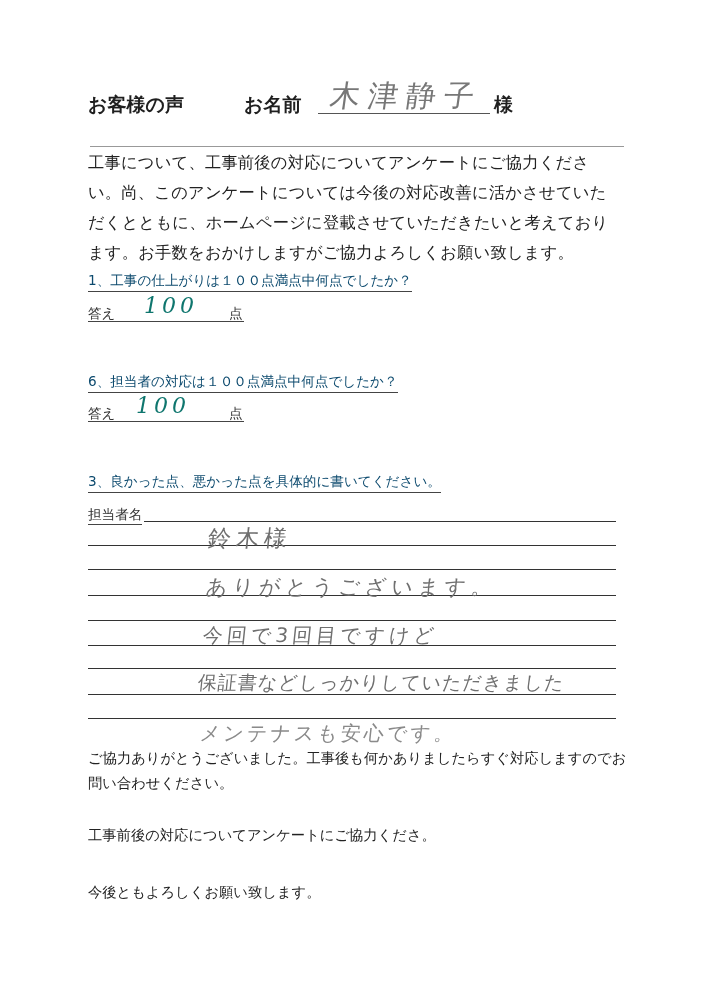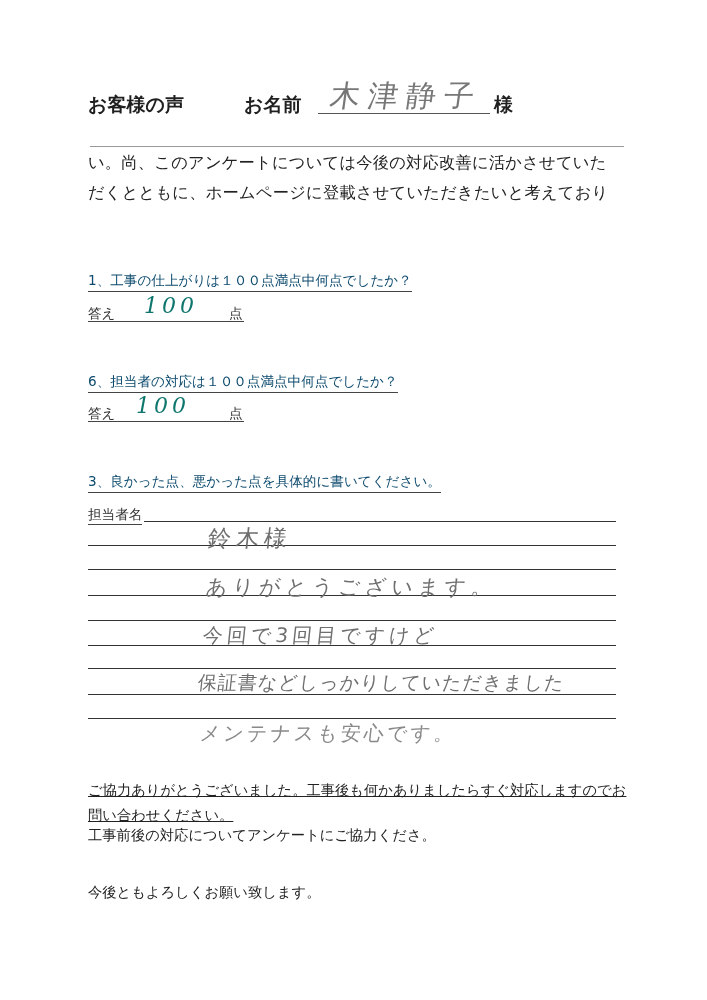--- a/index.html
+++ b/index.html
@@ -100,22 +100,24 @@
 <body>
 
 <div class="abs header-title">お客様の声</div>
 <div class="abs name-label">お名前</div>
 <div class="abs name-line"></div>
 <div class="abs name-value">木津静子</div>
 <div class="abs name-suffix">様</div>
 <div class="abs top-rule"></div>
 
 <div class="abs intro">
+  <div>工事について、工事前後の対応についてアンケートにご協力くださ</div>
   <div>い。尚、このアンケートについては今後の対応改善に活かさせていた</div>
   <div>だくとともに、ホームページに登載させていただきたいと考えており</div>
+  <div>ます。お手数をおかけしますがご協力よろしくお願い致します。</div>
 </div>
 
 <div class="abs question" style="left:88px; top:272px;">1、工事の仕上がりは１００点満点中何点でしたか？</div>
 <div class="abs answer-row" style="left:88px; top:305px;">答え</div>
 <div class="abs answer-line" style="left:88px; top:321px; width:156px;"></div>
 <div class="abs answer-value" style="left:144px; top:293px;">100</div>
 <div class="abs answer-row" style="left:229px; top:305px;">点</div>
 
 <div class="abs question" style="left:88px; top:373px;">6、担当者の対応は１００点満点中何点でしたか？</div>
 <div class="abs answer-row" style="left:88px; top:405px;">答え</div>
@@ -135,20 +137,20 @@
 <div class="abs ruled-line" style="top:668px;"></div>
 <div class="abs ruled-line" style="top:694px;"></div>
 <div class="abs ruled-line" style="top:718px;"></div>
 
 <div class="abs handwritten" style="left:208px; top:523px;">鈴木様</div>
 <div class="abs handwritten" style="left:206px; top:573px; font-size:21px;">ありがとうございます。</div>
 <div class="abs handwritten" style="left:203px; top:622px; font-size:20px; letter-spacing:4px;">今回で3回目ですけど</div>
 <div class="abs handwritten" style="left:198px; top:670px; font-size:19px; letter-spacing:1px;">保証書などしっかりしていただきました</div>
 <div class="abs handwritten" style="left:200px; top:720px; font-size:20px; letter-spacing:3px; color:#8a8a8a;">メンテナスも安心です。</div>
 
-<div class="abs closing" style="top:778px;text-decoration:underline;">
+<div class="abs closing" style="top:746px;">
   <div>ご協力ありがとうございました。工事後も何かありましたらすぐ対応しますのでお</div>
   <div>問い合わせください。</div>
 </div>
 <div class="abs closing" style="top:823px;">
   <div>工事前後の対応についてアンケートにご協力くださ。</div>
 </div>
 <div class="abs closing" style="top:880px;">今後ともよろしくお願い致します。</div>
 
 </body></html>

